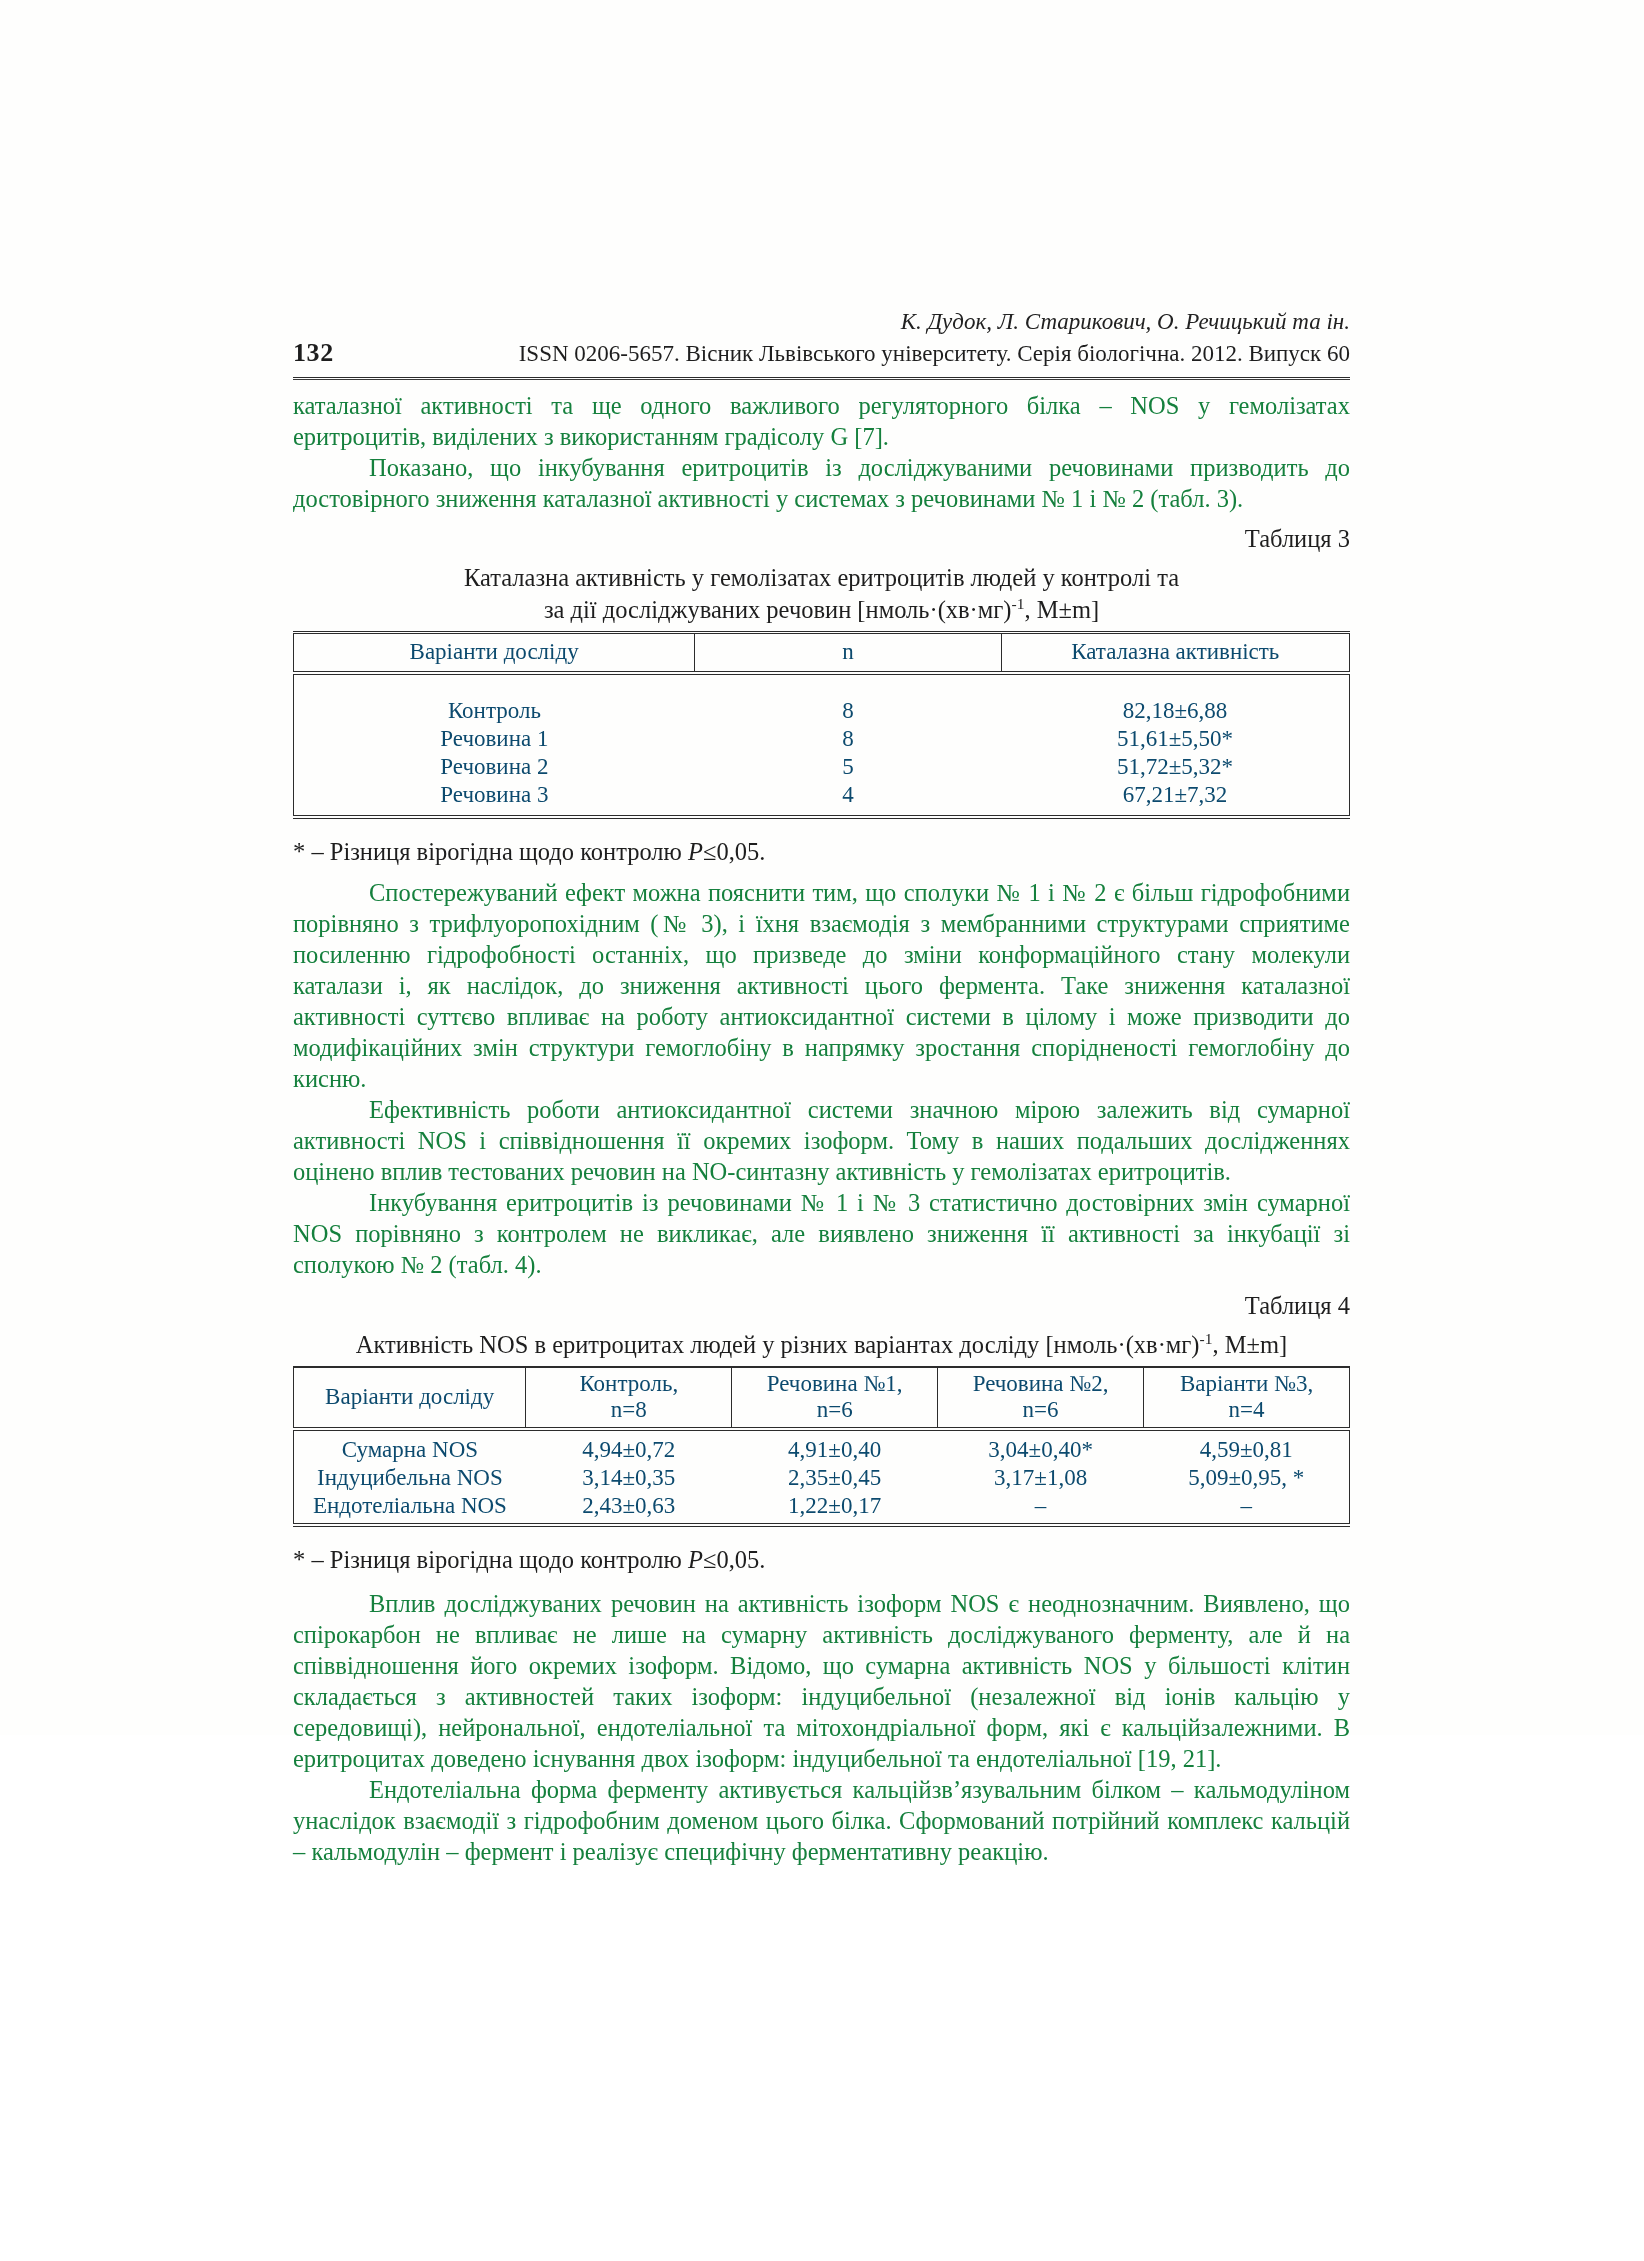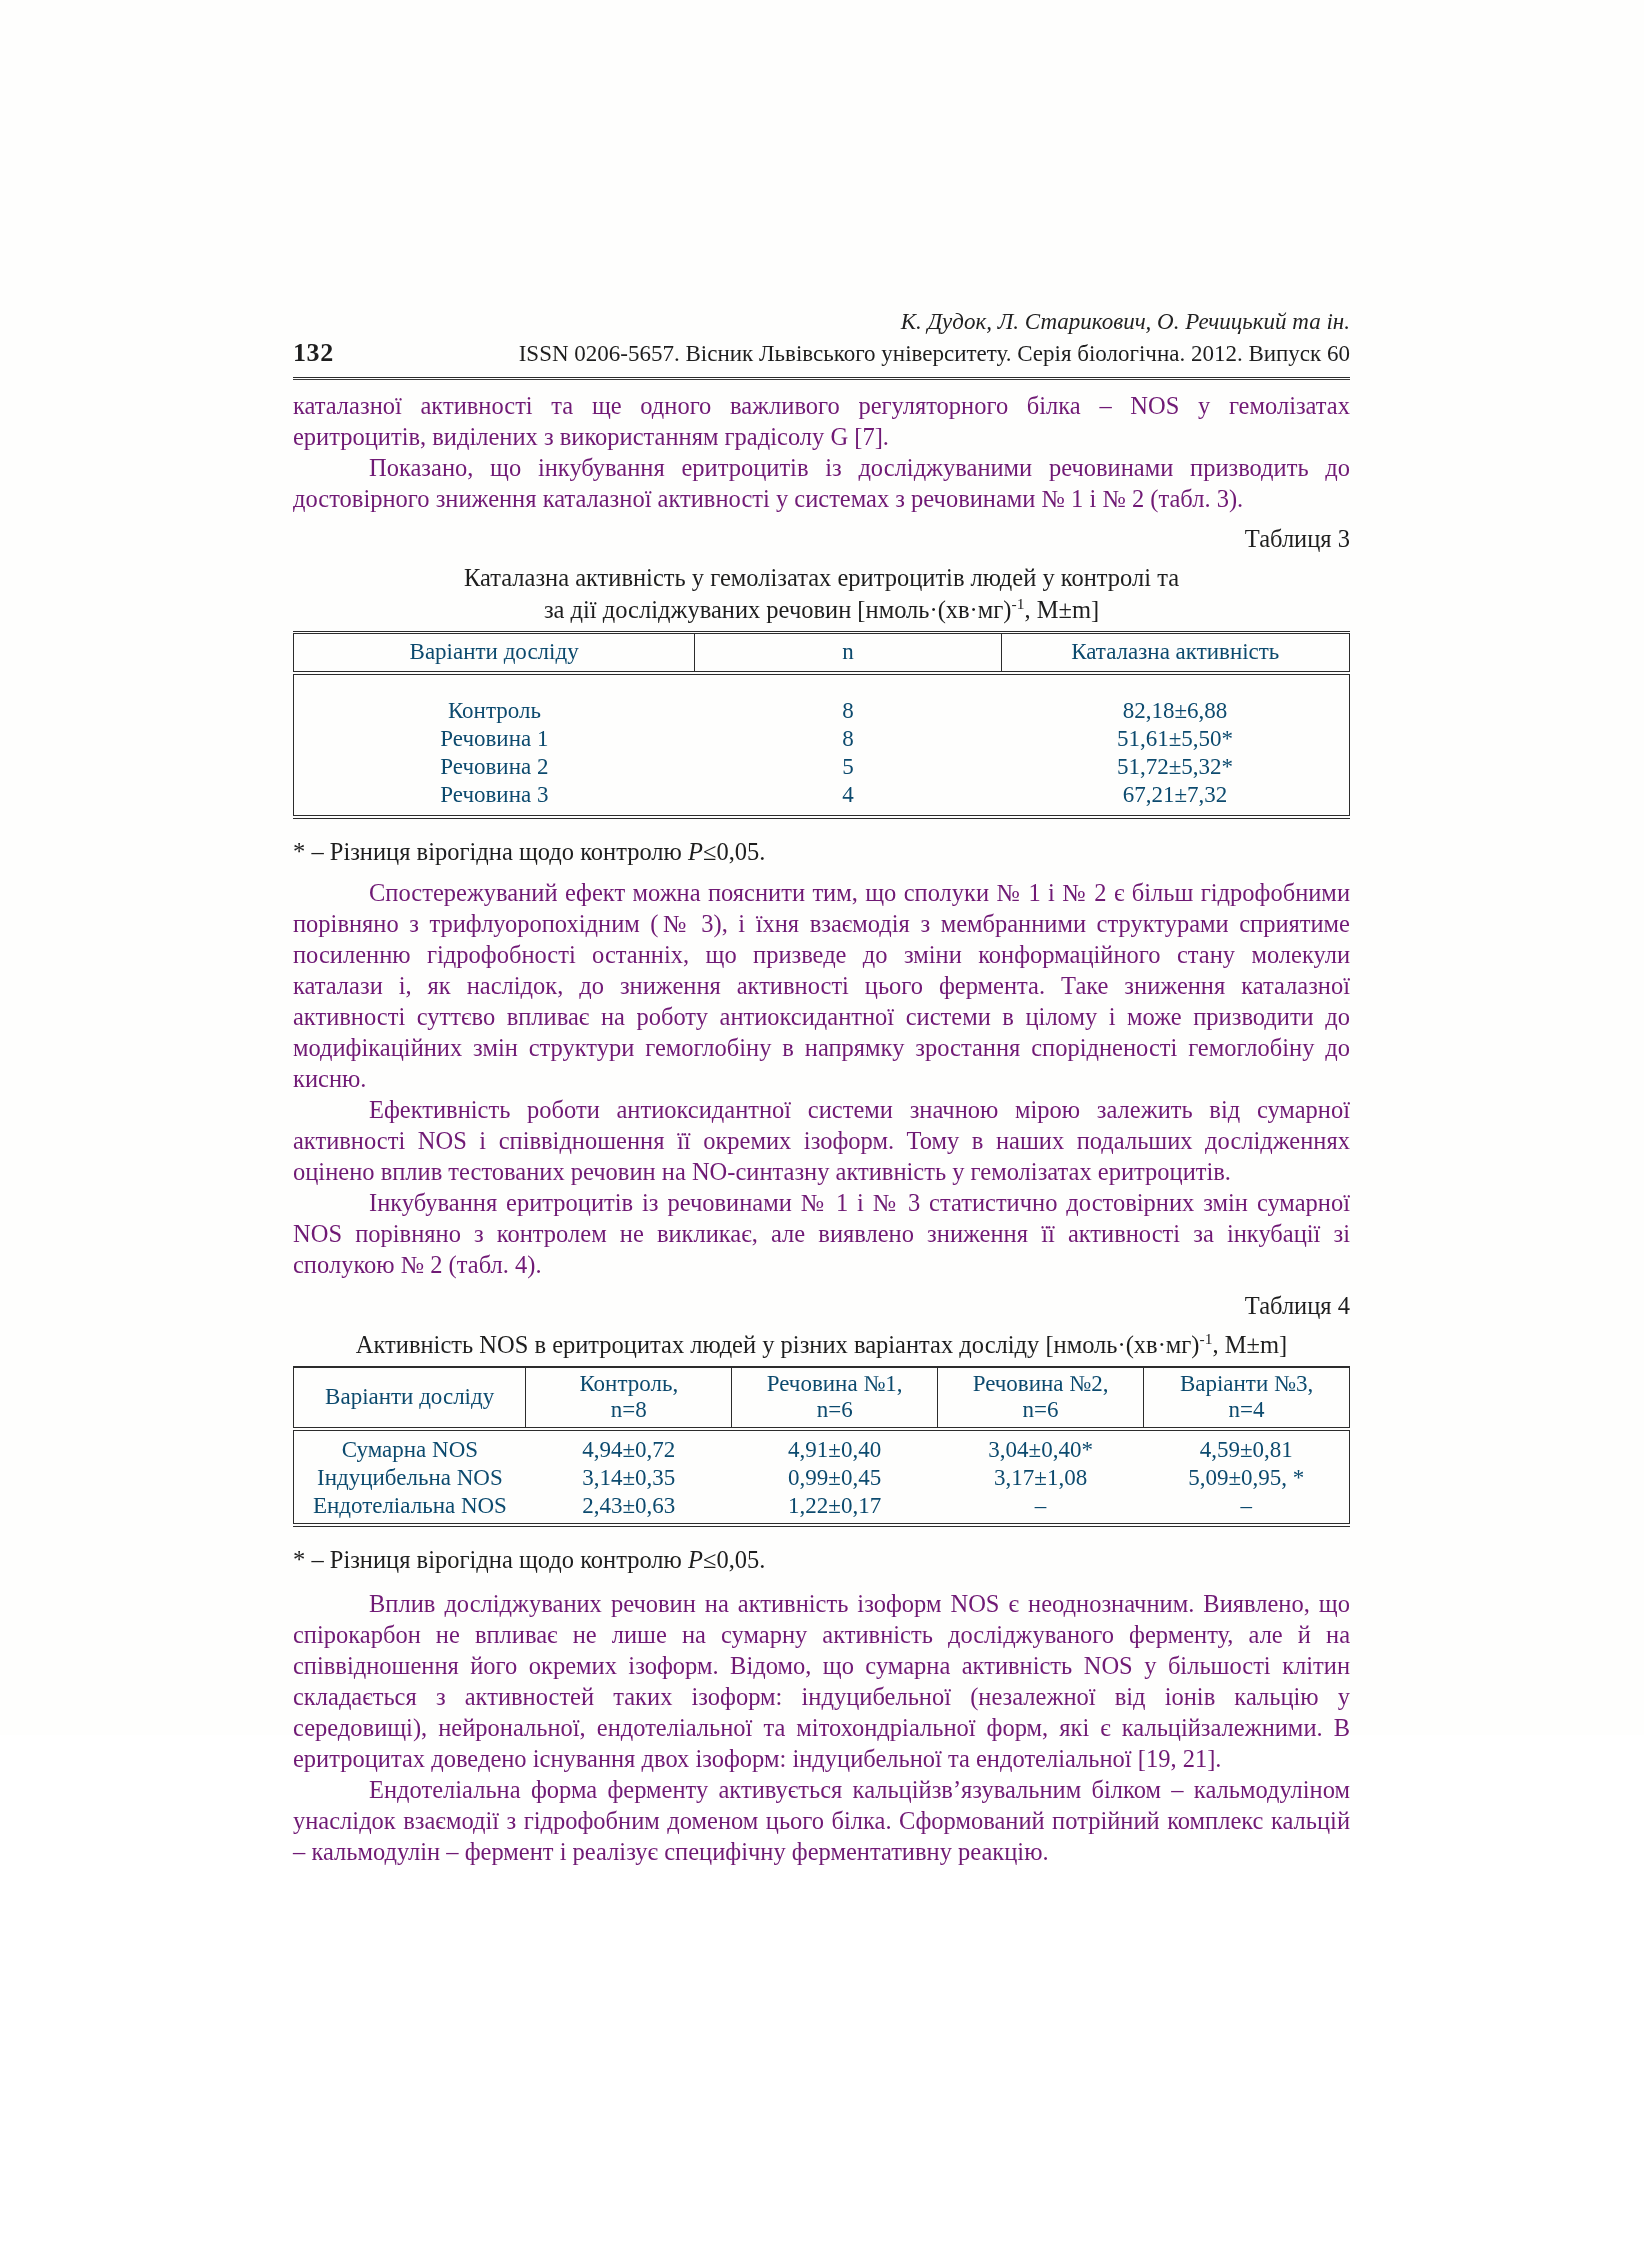--- a/index.html
+++ b/index.html
@@ -53,21 +53,21 @@
     padding-top: 1.3px;
   }
 
   
   .body-p {
     margin: 0;
     font-size: 24.5px;
     line-height: 31px;
     text-align: justify;
     text-indent: 76px;
-    color: #701a75;
+    color: #15803d;
   }
   .body-p.first { margin-top: 10.3px; text-indent: 0; }
 
   
   .tbl-label {
     margin-top: 9px;
     font-size: 24.5px;
     line-height: 31px;
     text-align: right;
   }
@@ -247,21 +247,21 @@
         <tr>
           <td>Сумарна NOS</td>
           <td>4,94±0,72</td>
           <td>4,91±0,40</td>
           <td>3,04±0,40*</td>
           <td>4,59±0,81</td>
         </tr>
         <tr>
           <td>Індуцибельна NOS</td>
           <td>3,14±0,35</td>
-          <td>0,99±0,45</td>
+          <td>2,35±0,45</td>
           <td>3,17±1,08</td>
           <td>5,09±0,95, *</td>
         </tr>
         <tr>
           <td>Ендотеліальна NOS</td>
           <td>2,43±0,63</td>
           <td>1,22±0,17</td>
           <td>–</td>
           <td>–</td>
         </tr>

